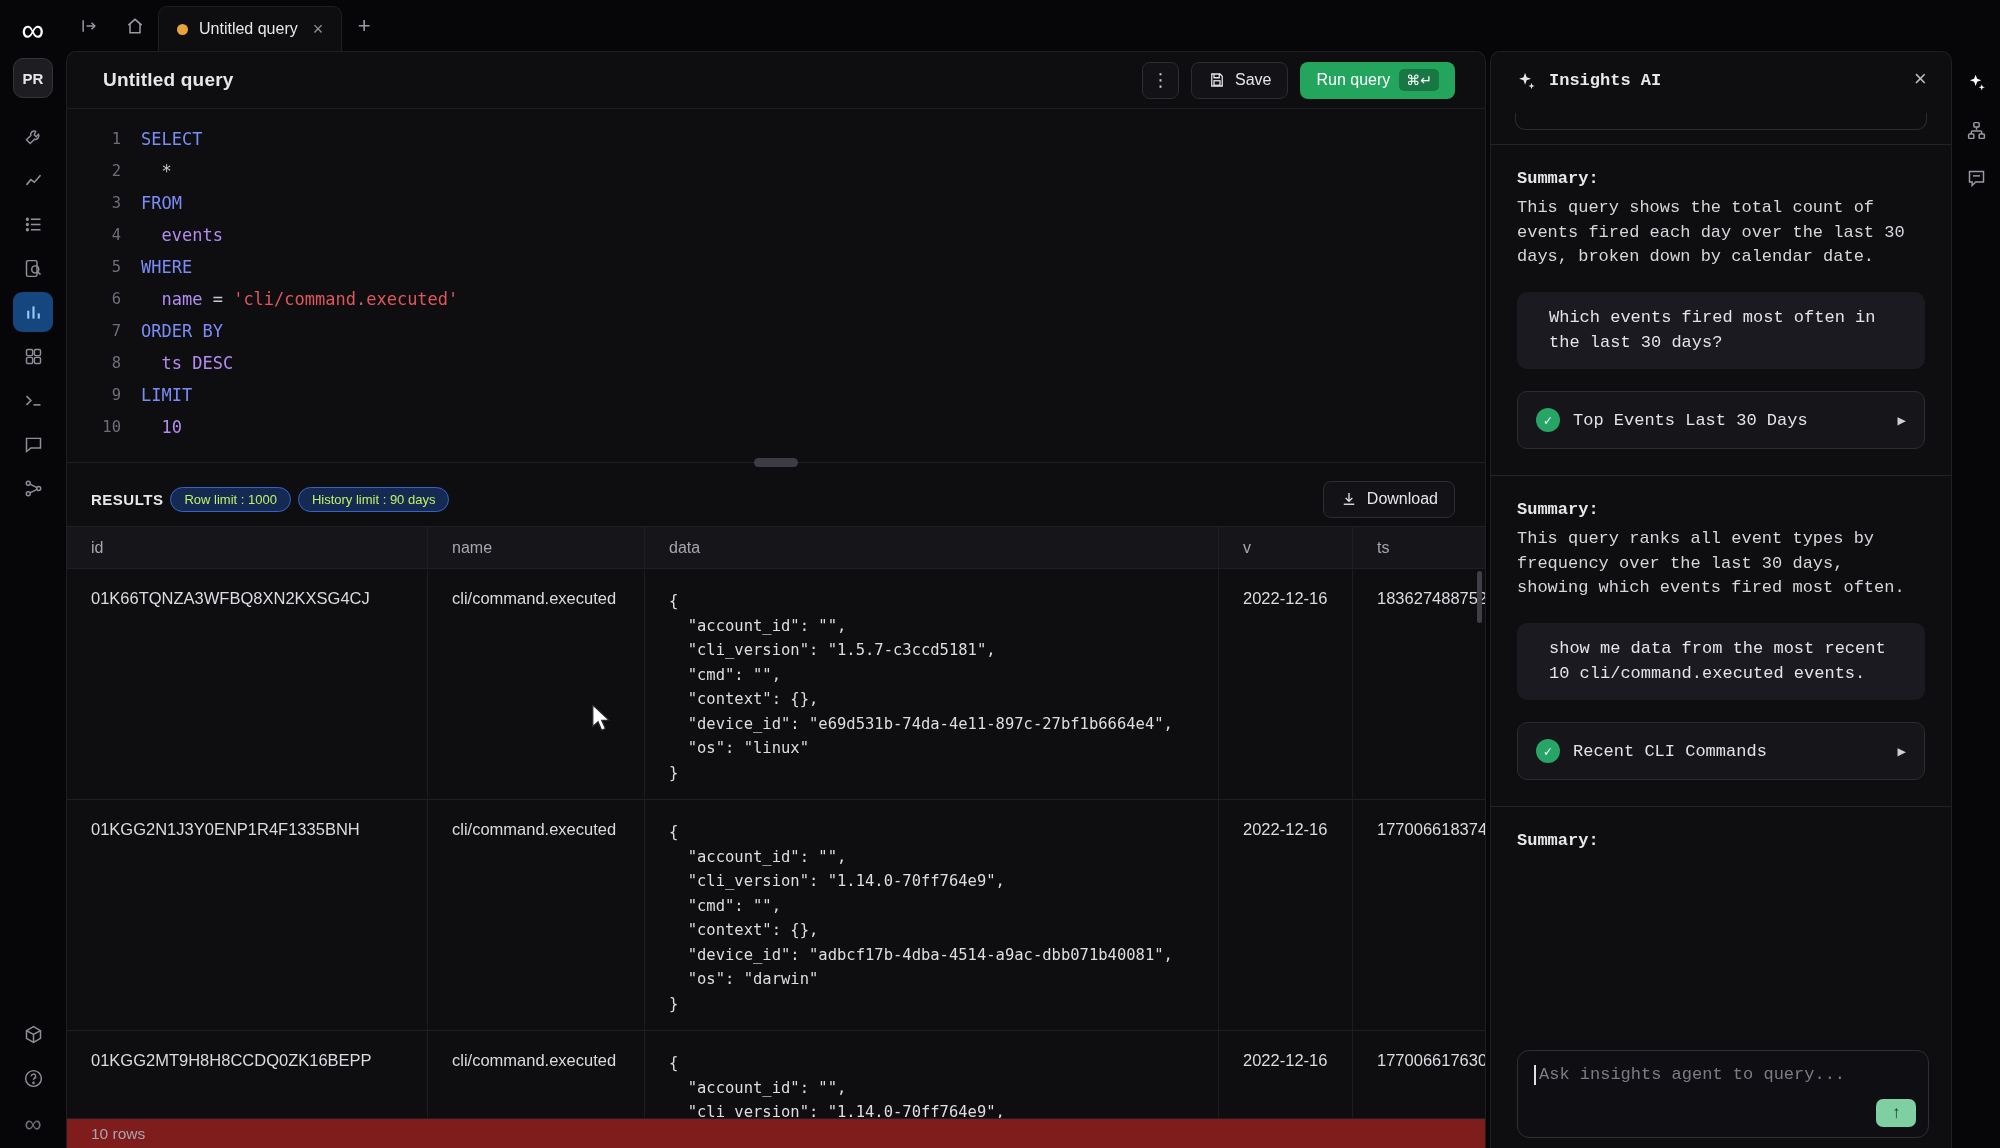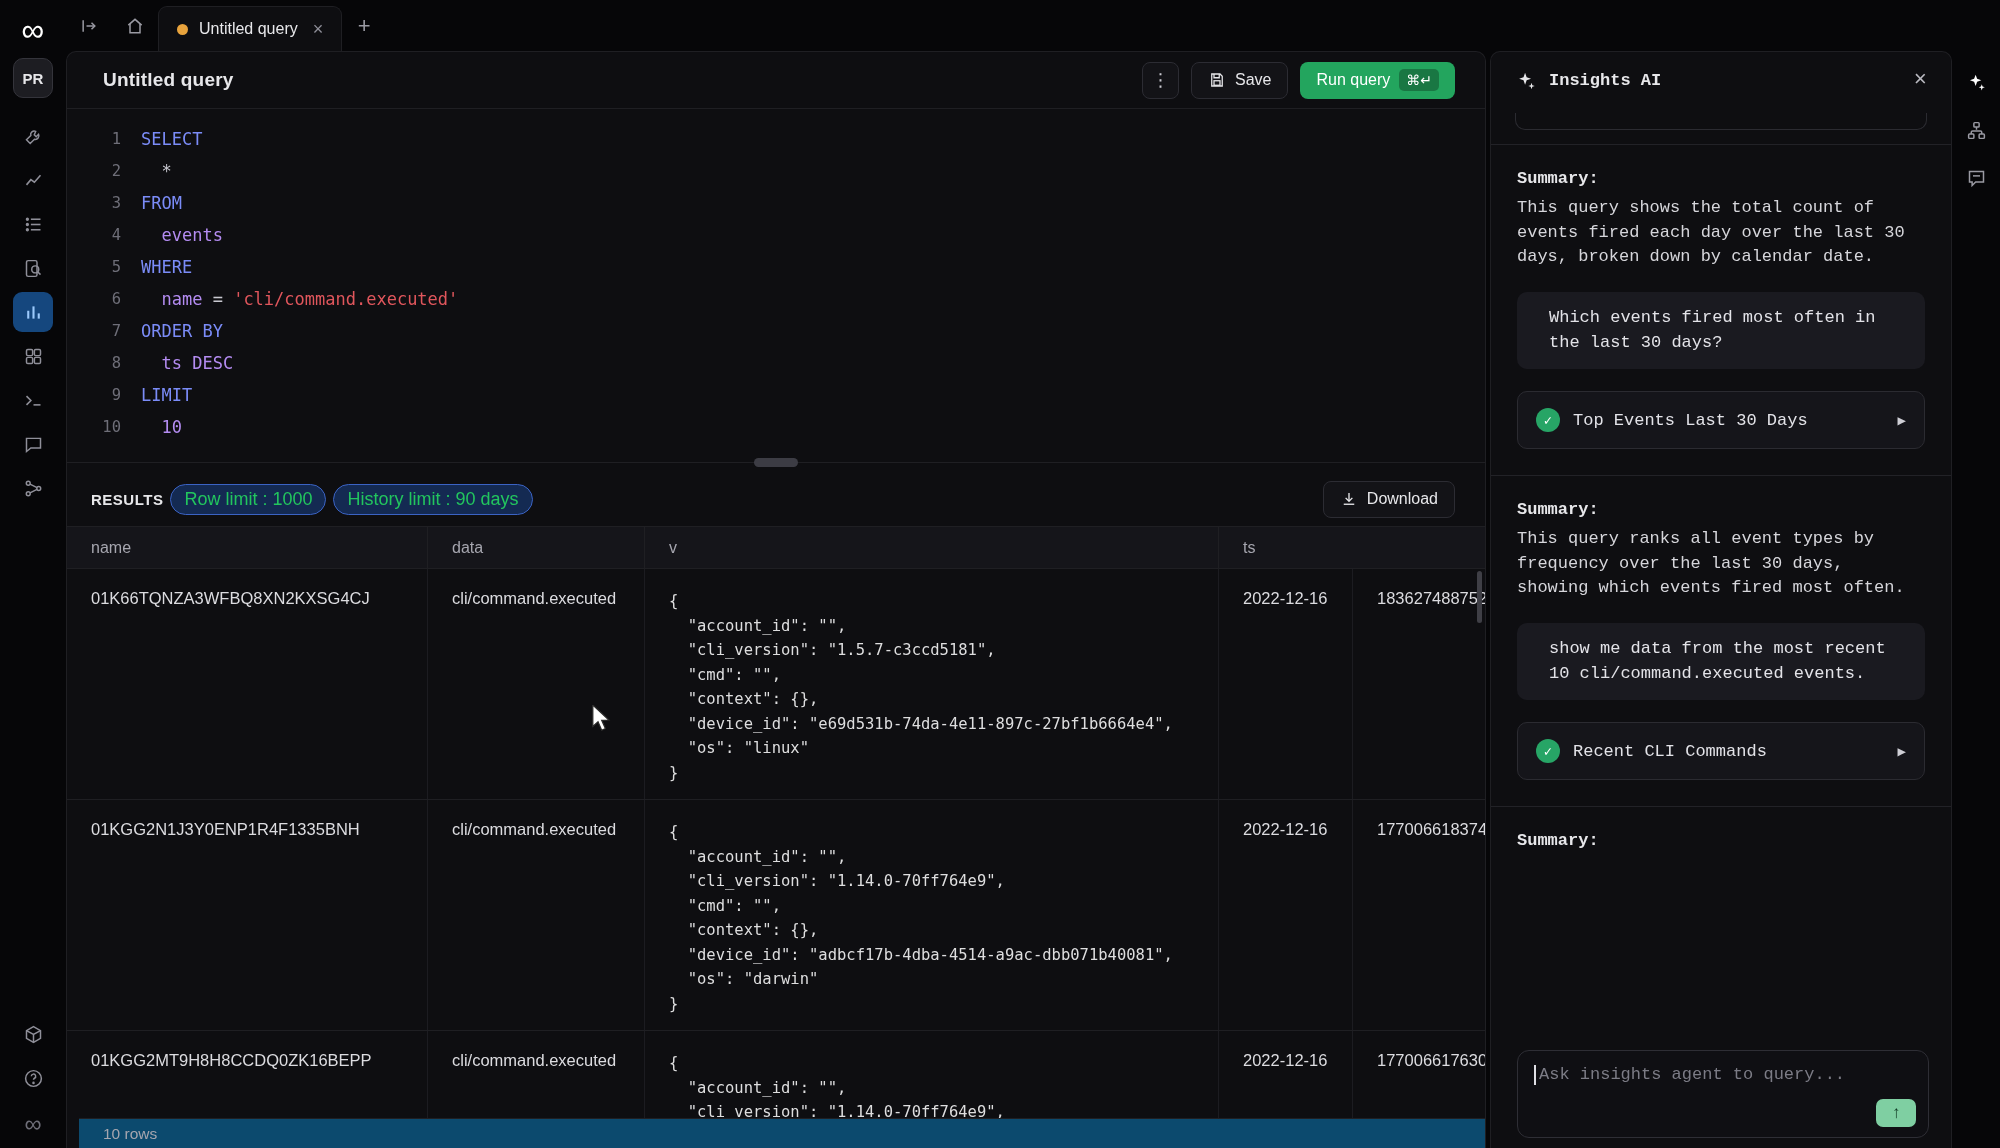--- a/index.html
+++ b/index.html
@@ -61,40 +61,40 @@
   .str { color:#e0565c; } .plain { color:#c9c9d1; }
 
   .divider { flex:0 0 10px; border-top:1px solid #1f1f23; position:relative; }
   .grip { position:absolute; left:50%; top:-5px; transform:translateX(-50%);
     width:44px; height:9px; background:#3c3c44; border-radius:5px; }
 
   
   .rtoolbar { flex:0 0 54px; display:flex; align-items:center; gap:7px;
     padding:0 30px 0 24px; }
   .rlabel { font-size:15px; font-weight:bold; letter-spacing:.5px; }
-  .pill { font-size:18px; color:#22c55e; background:#142a52;
+  .pill { font-size:13px; color:#bef264; background:#142a52;
     border:1px solid #3b63c4; border-radius:999px; padding:4px 13px; }
   .btn-download { margin-left:auto; }
   .thead, .trow { display:grid; grid-template-columns:361px 217px 574px 134px 134px; }
   .thead { flex:0 0 41px; background:#15151a; border-top:1px solid #1f1f23;
     border-bottom:1px solid #1f1f23; align-items:center; }
   .th { font-size:16px; color:#a6a6af; padding:0 12px 0 24px; height:41px;
     display:flex; align-items:center; border-right:1px solid #1f1f23; }
   .th:last-child { border-right:none; }
   .tbody { flex:1; overflow:hidden; position:relative; }
   .trow { border-bottom:1px solid #1f1f23; }
   .td { padding:20px 12px 14px 24px; border-right:1px solid #1c1c21;
     font-size:16.5px; color:#dcdce0; overflow:hidden; }
   .td:last-child { border-right:none; }
   .td pre { font-family:"DejaVu Sans Mono", monospace; font-size:15.5px;
     line-height:24.5px; color:#dededf; white-space:pre; }
   .vthumb { position:absolute; right:3px; top:2px; width:5px; height:52px;
     background:#3f3f46; border-radius:3px; }
-  .tfooter { position:absolute; left:12px; right:0; bottom:0; height:30px;
-    background:#0c4a6e; border-top:1px solid #1f1f23; display:flex;
+  .tfooter { position:absolute; left:0; right:0; bottom:0; height:30px;
+    background:#7f1d1d; border-top:1px solid #1f1f23; display:flex;
     align-items:center; padding-left:24px; font-size:15.5px; color:#a6a6af; }
 
   
   .insights { position:absolute; left:1490px; top:51px; width:462px; bottom:0;
     background:#0e0e11; border:1px solid #1f1f23; border-bottom:none;
     border-radius:10px 10px 0 0; display:flex; flex-direction:column; overflow:hidden;font-family:Liberation Mono, monospace; }
   .iheader { flex:0 0 57px; display:flex; align-items:center; gap:12px; padding:0 24px; }
   .iheader svg { width:22px; height:22px; }
   .ititle { font-size:17px; font-weight:bold; }
   .iclose { margin-left:auto; color:#b9b9c0; font-size:22px; }
@@ -289,20 +289,21 @@
       <svg viewBox="0 0 24 24" fill="none" stroke="currentColor" stroke-width="1.8">
           <path d="M12 4v10"></path>
           <path d="M7.5 10.5L12 15l4.5-4.5"></path>
           <path d="M5 19h14"></path>
         </svg>
       <span>Download</span>
     </div>
   </div>
 
   <div class="thead">
+    <div class="th">id</div>
     <div class="th">name</div>
     <div class="th">data</div>
     <div class="th">v</div>
     <div class="th">ts</div>
   </div>
 
   <div class="tbody">
     <div class="trow">
       <div class="td">01K66TQNZA3WFBQ8XN2KXSG4CJ</div>
       <div class="td">cli/command.executed</div>

